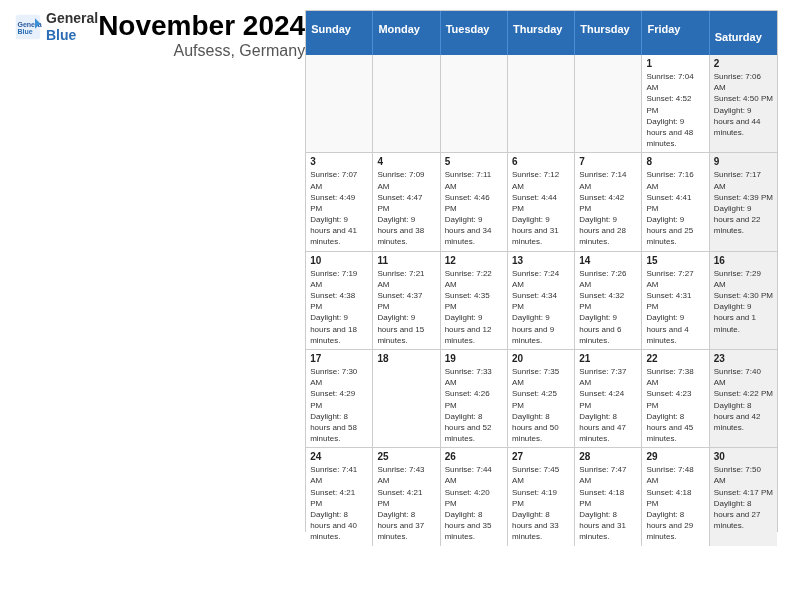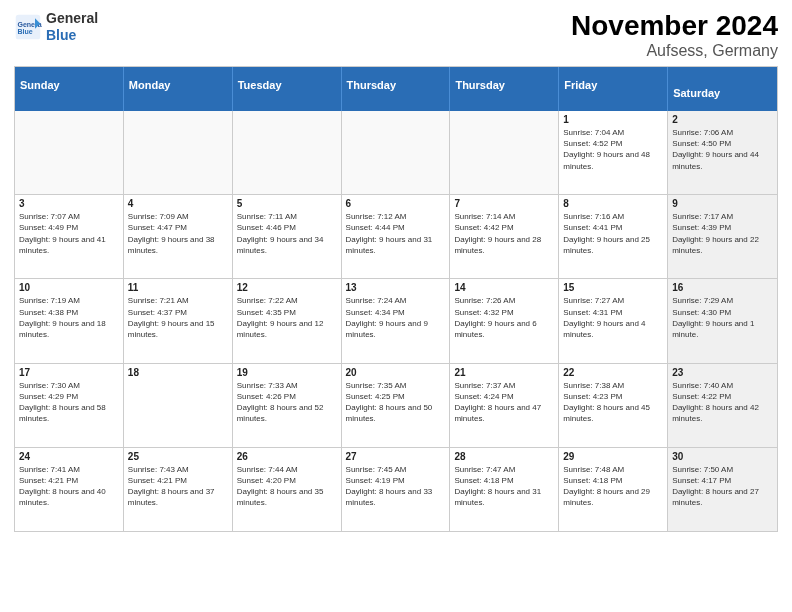--- a/index.html
+++ b/index.html
@@ -8,21 +8,21 @@
       background: #fff;
       width: 792px;
       height: 612px;
       overflow: hidden;
     }
     .page {
       width: 792px;
       height: 542px;
       padding: 10px 14px;
       display: flex;
-      flex-direction: column;
+      flex-direction: row;
     }
     .header {
       display: flex;
       justify-content: space-between;
       align-items: flex-start;
       margin-bottom: 6px;
     }
     .logo {
       display: flex;
       align-items: center;

